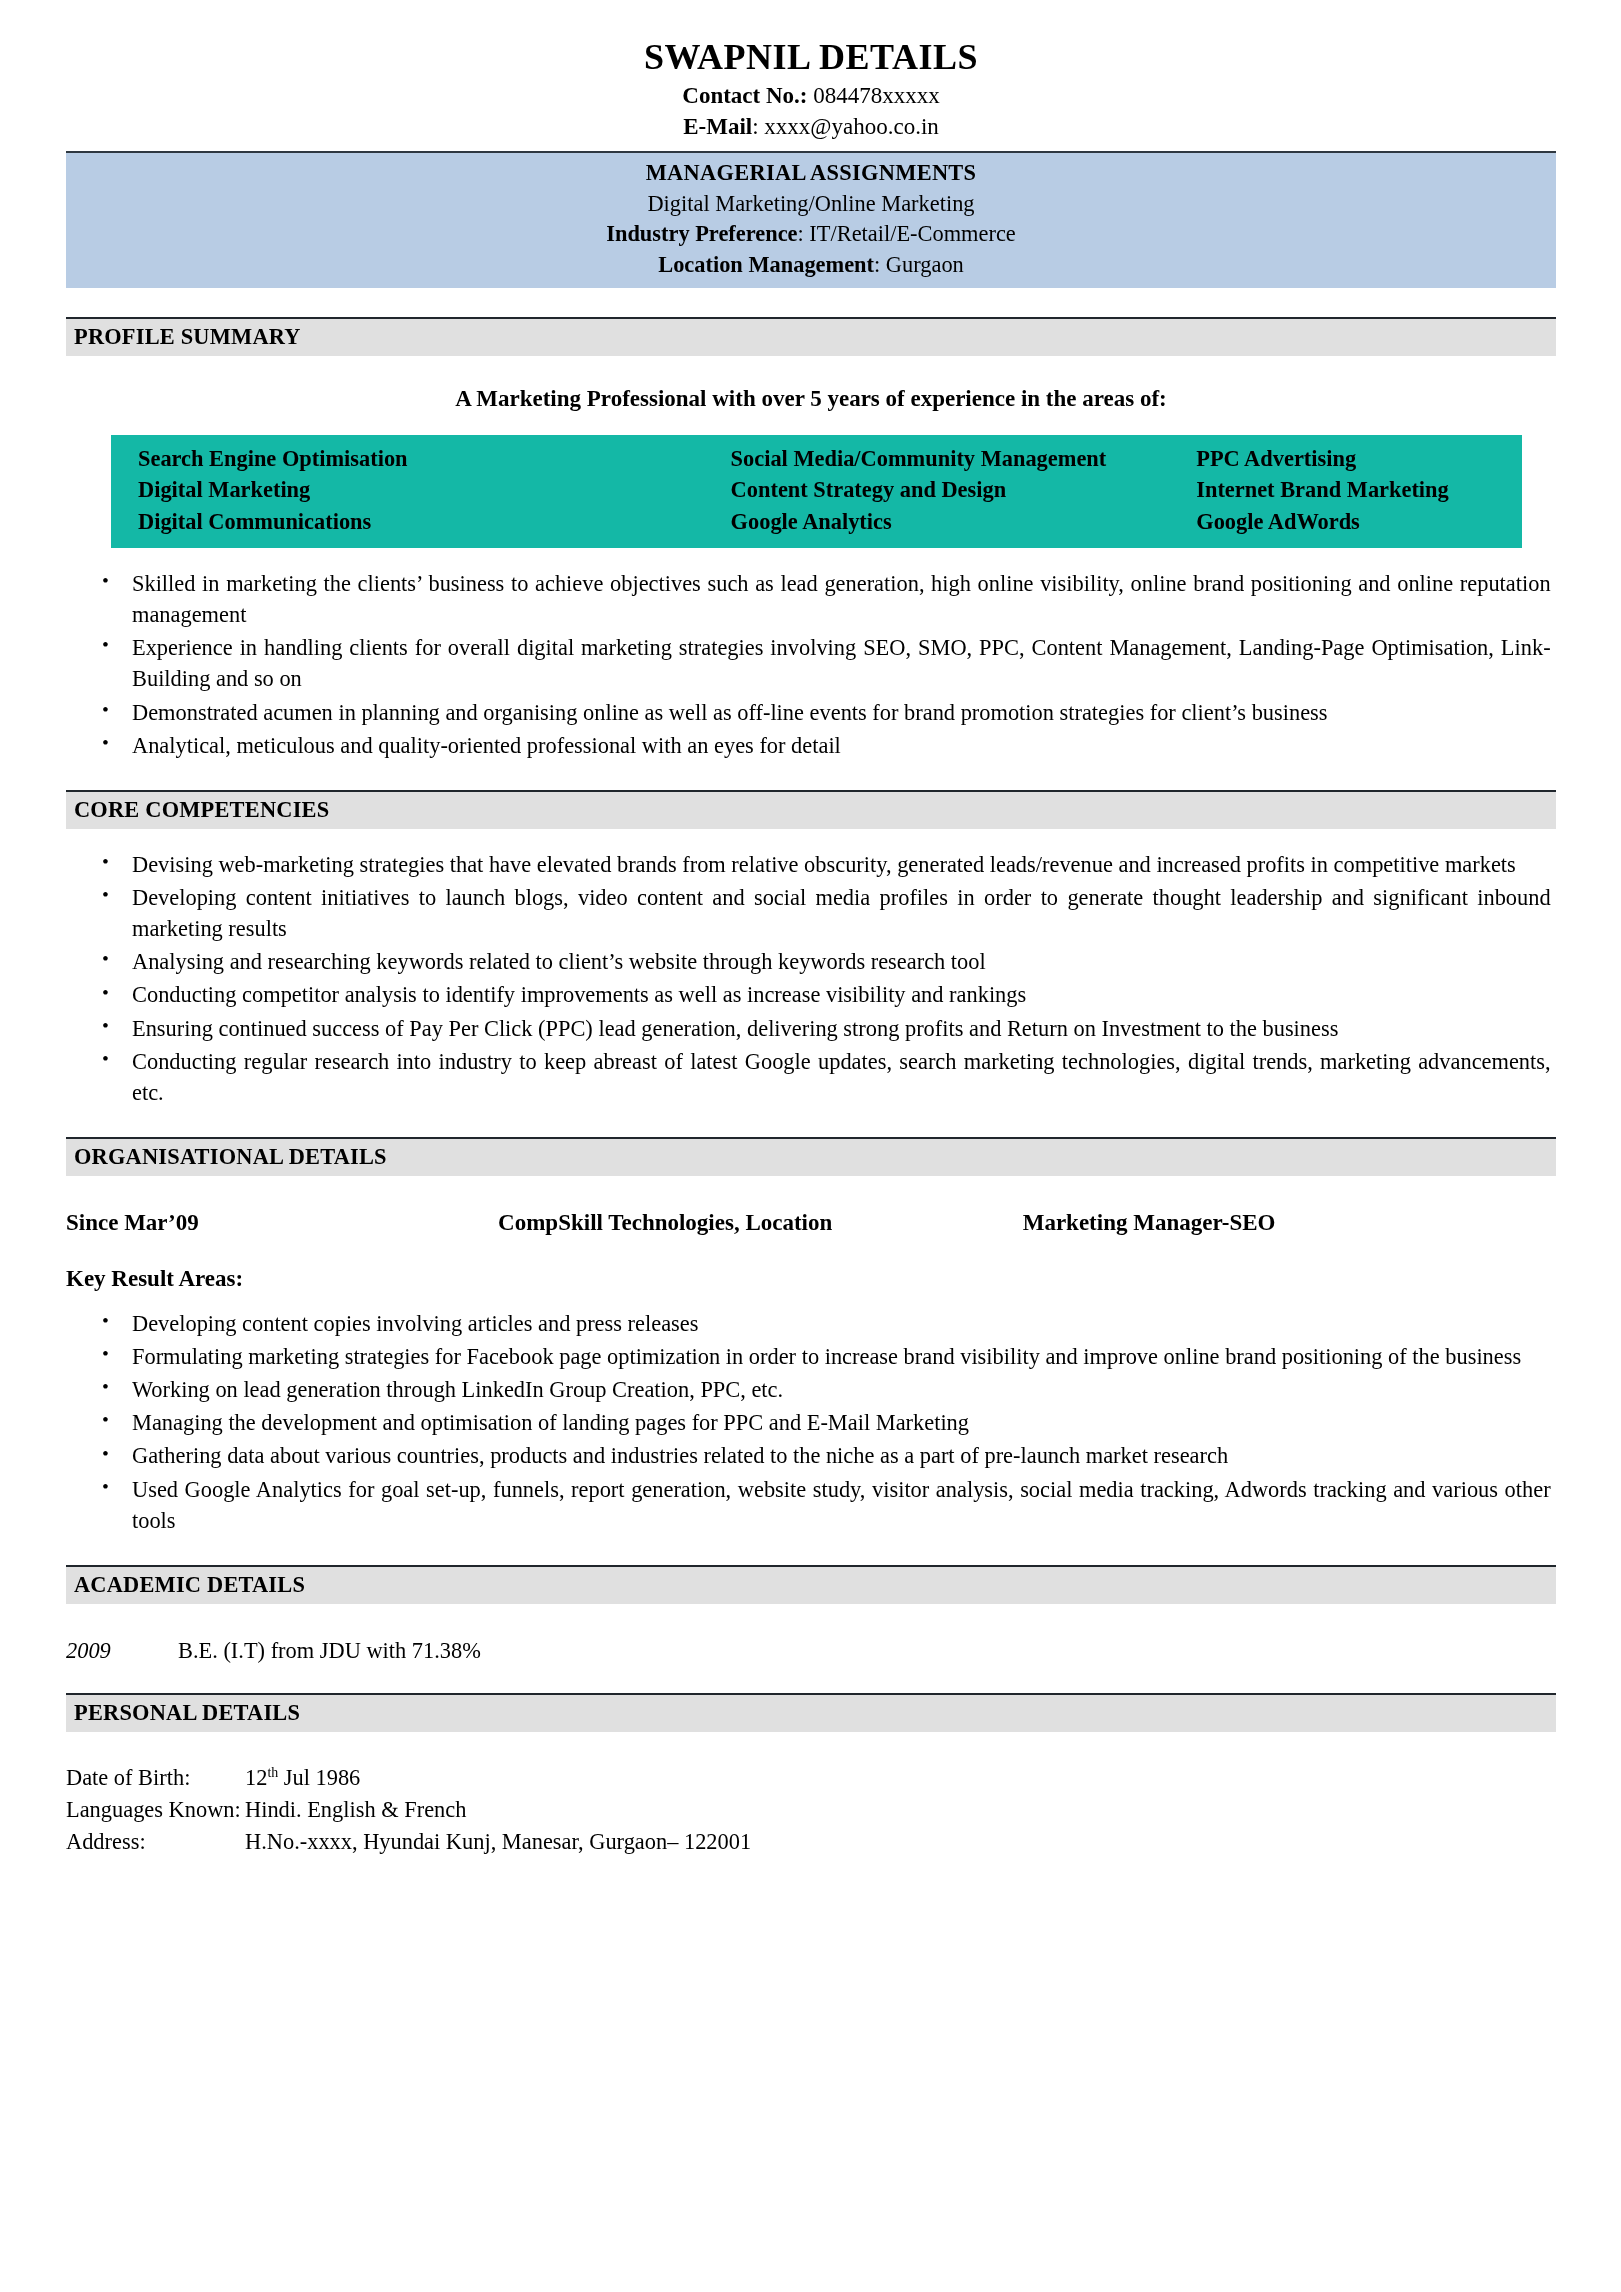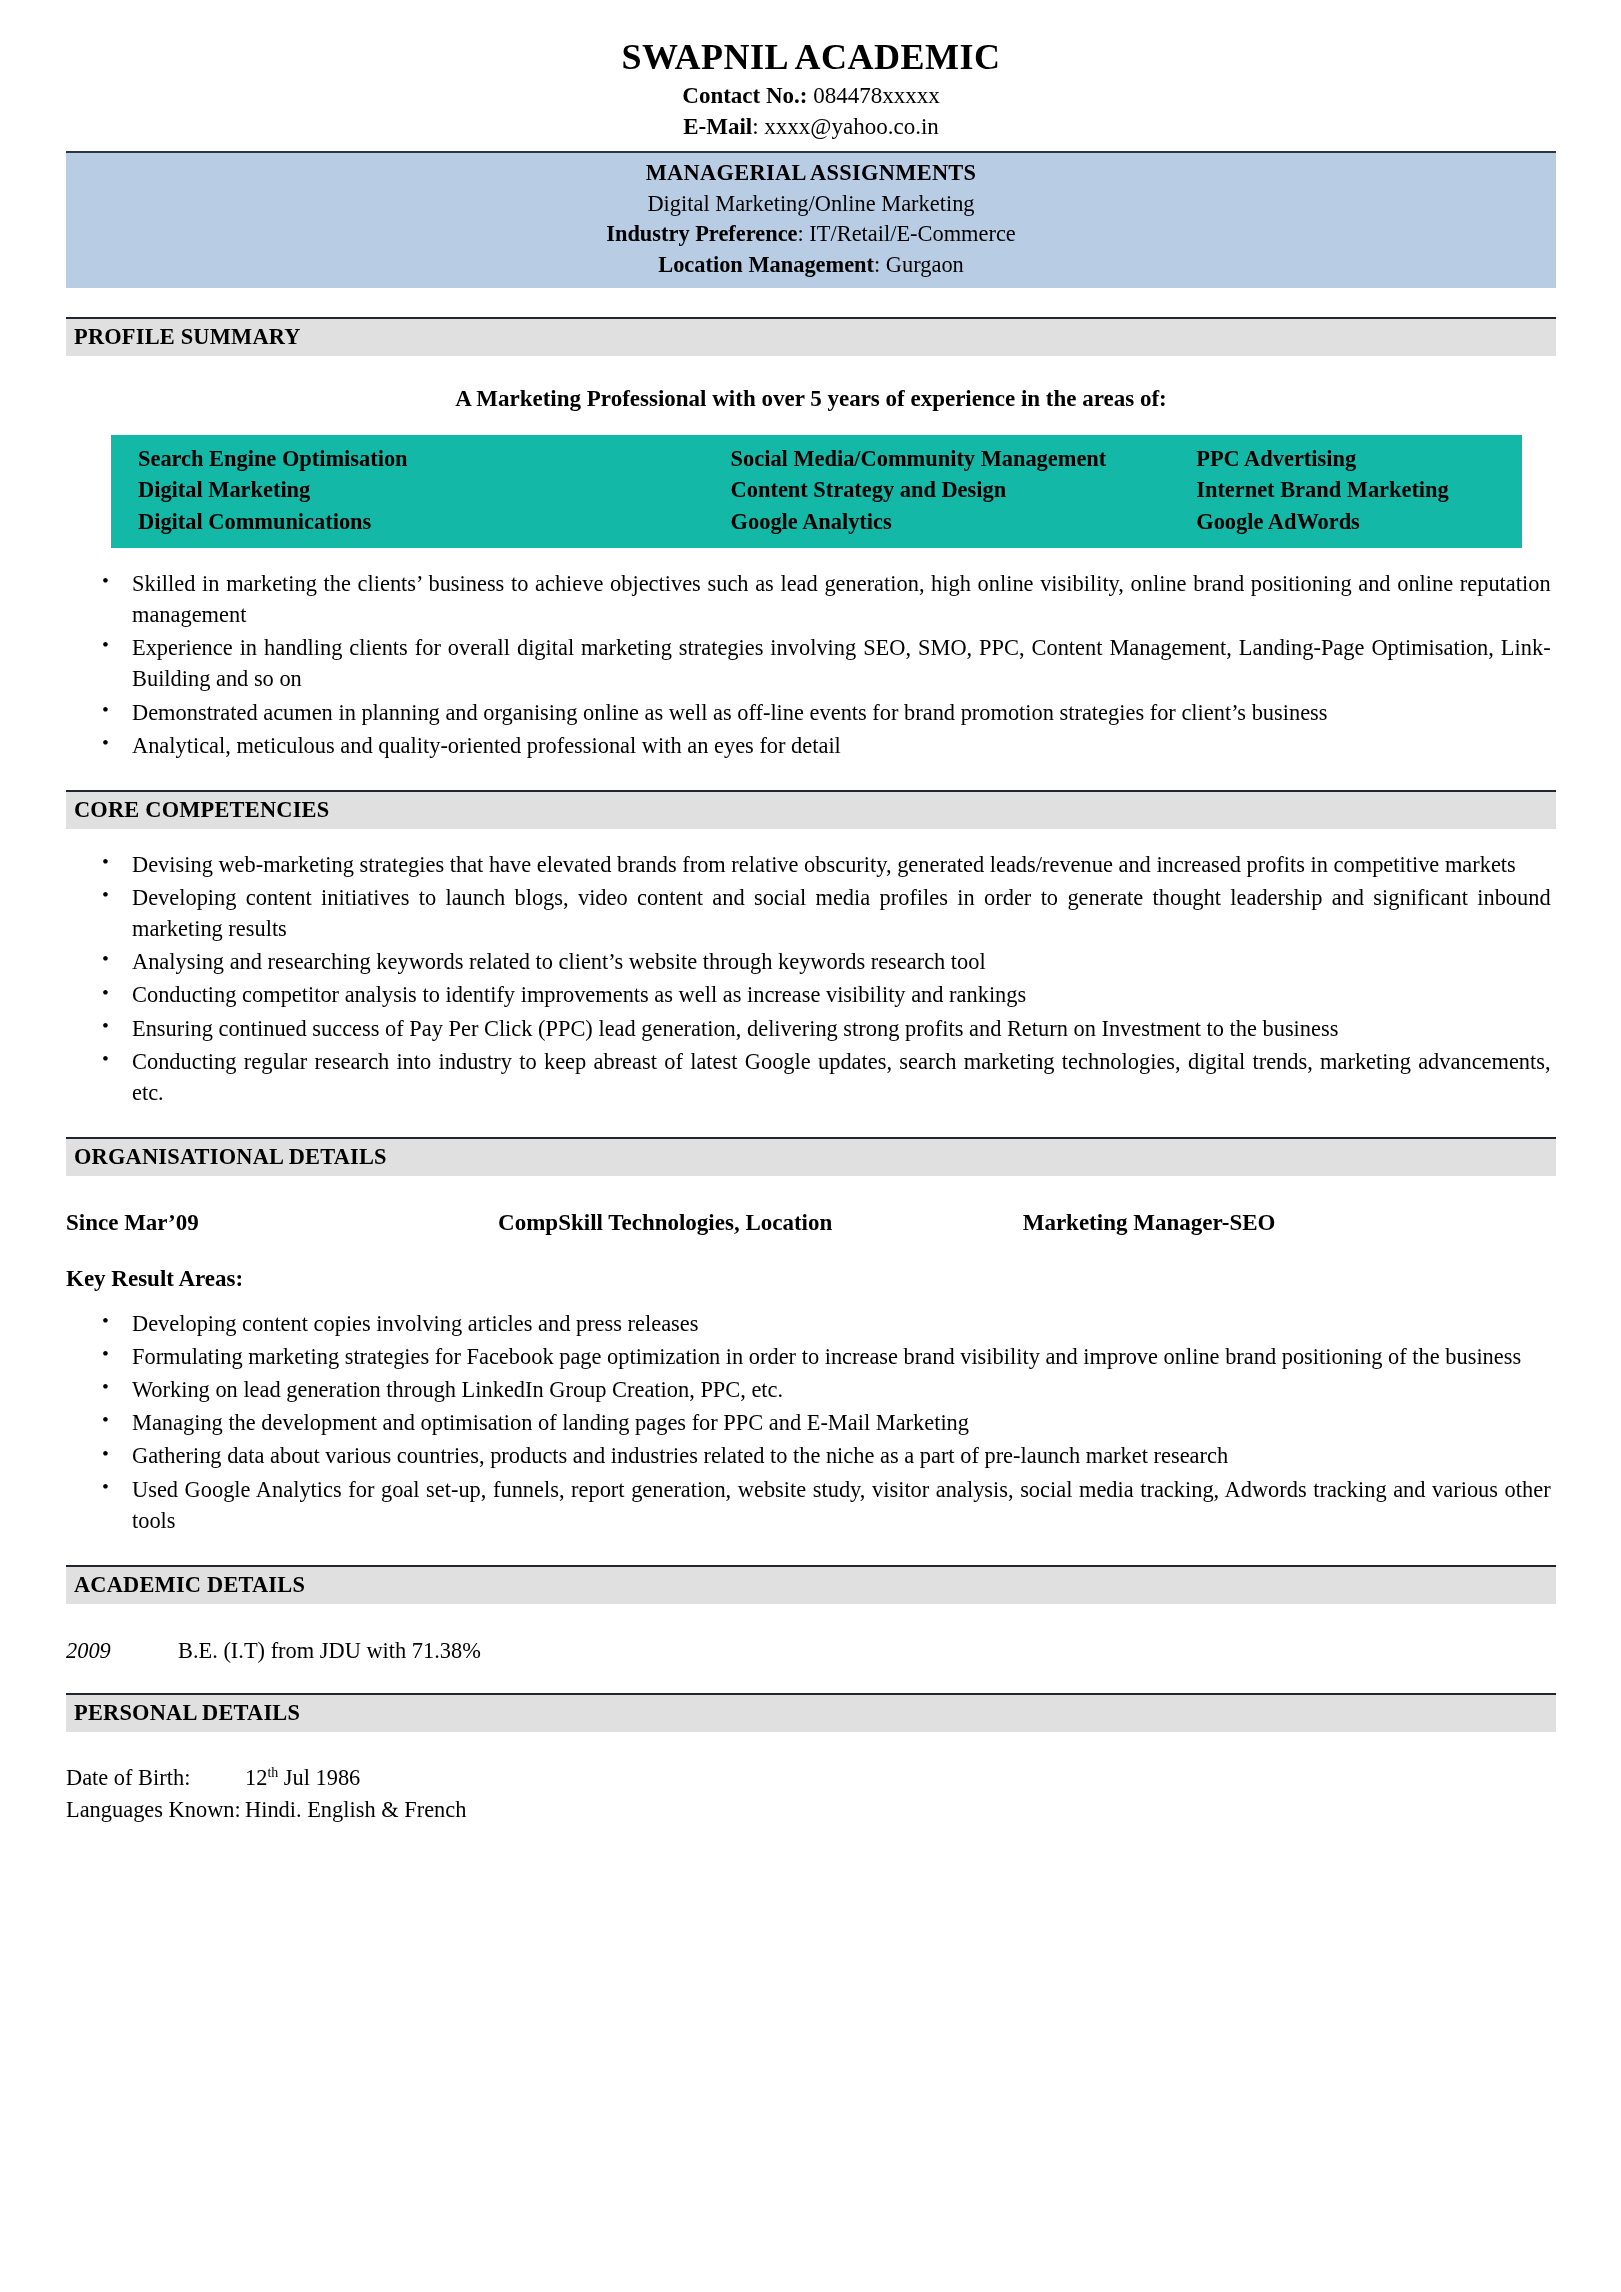--- a/index.html
+++ b/index.html
@@ -150,21 +150,21 @@
   .pers-lbl { width: 179px; }
   .pers-val { flex: 1; }
   sup { font-size: 0.62em; vertical-align: super; }
 </style>
 </head>
 <body>
 
 <div class="page">
 
   <div class="hdr">
-    <div class="hdr-name">SWAPNIL ACADEMIC</div>
+    <div class="hdr-name">SWAPNIL DETAILS</div>
     <div class="hdr-line">
       <span class="lbl">Contact No.:</span><span> 084478xxxxx</span>
     </div>
     <div class="hdr-line">
       <span class="lbl">E-Mail</span><span>: xxxx@yahoo.co.in</span>
     </div>
   </div>
 
   <div class="objective">
     <div class="obj-row strong">MANAGERIAL ASSIGNMENTS</div>
@@ -247,16 +247,20 @@
 
   <div class="pers">
     <div class="pers-row">
       <div class="pers-lbl">Date of Birth:</div>
       <div class="pers-val"><span>12</span><sup>th</sup><span> Jul 1986</span></div>
     </div>
     <div class="pers-row">
       <div class="pers-lbl">Languages Known:</div>
       <div class="pers-val">Hindi. English &amp; French</div>
     </div>
+    <div class="pers-row">
+      <div class="pers-lbl">Address:</div>
+      <div class="pers-val">H.No.-xxxx, Hyundai Kunj, Manesar, Gurgaon– 122001</div>
+    </div>
   </div>
 
 </div>
 
 
 </body></html>

